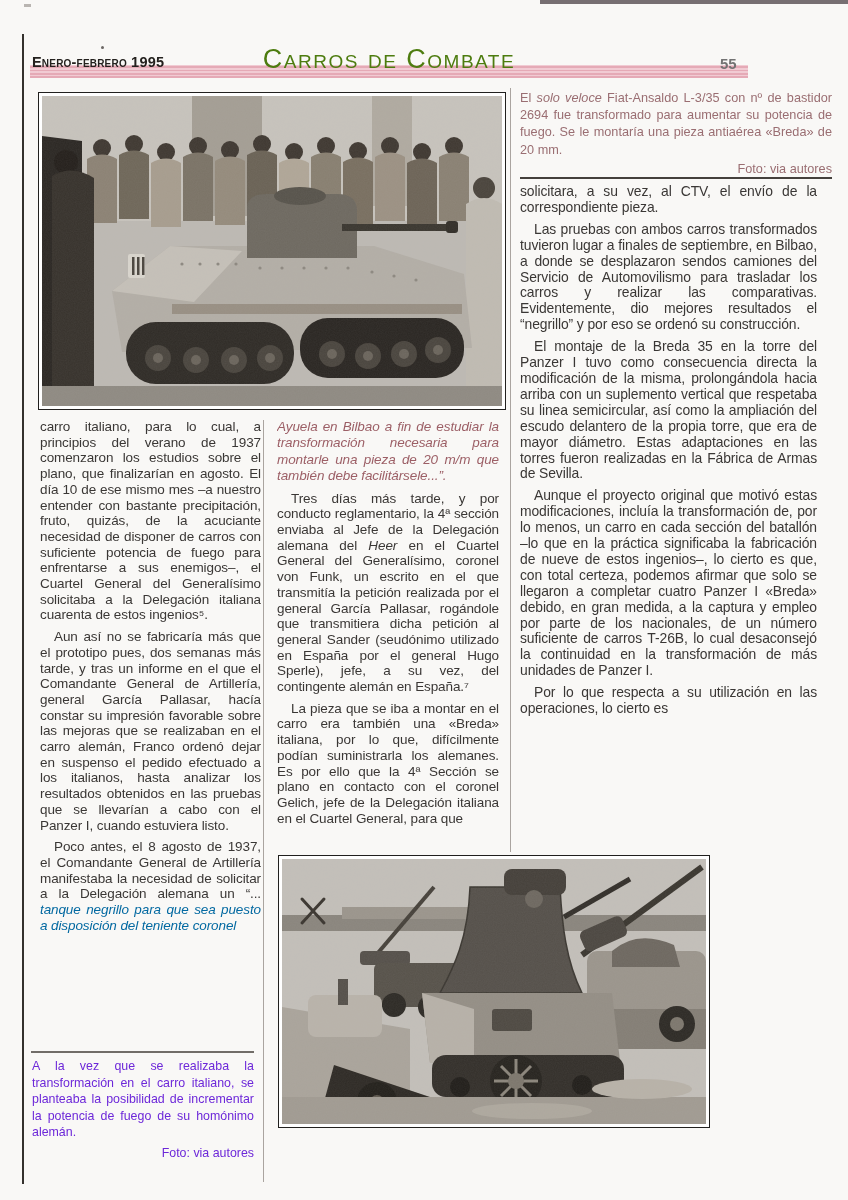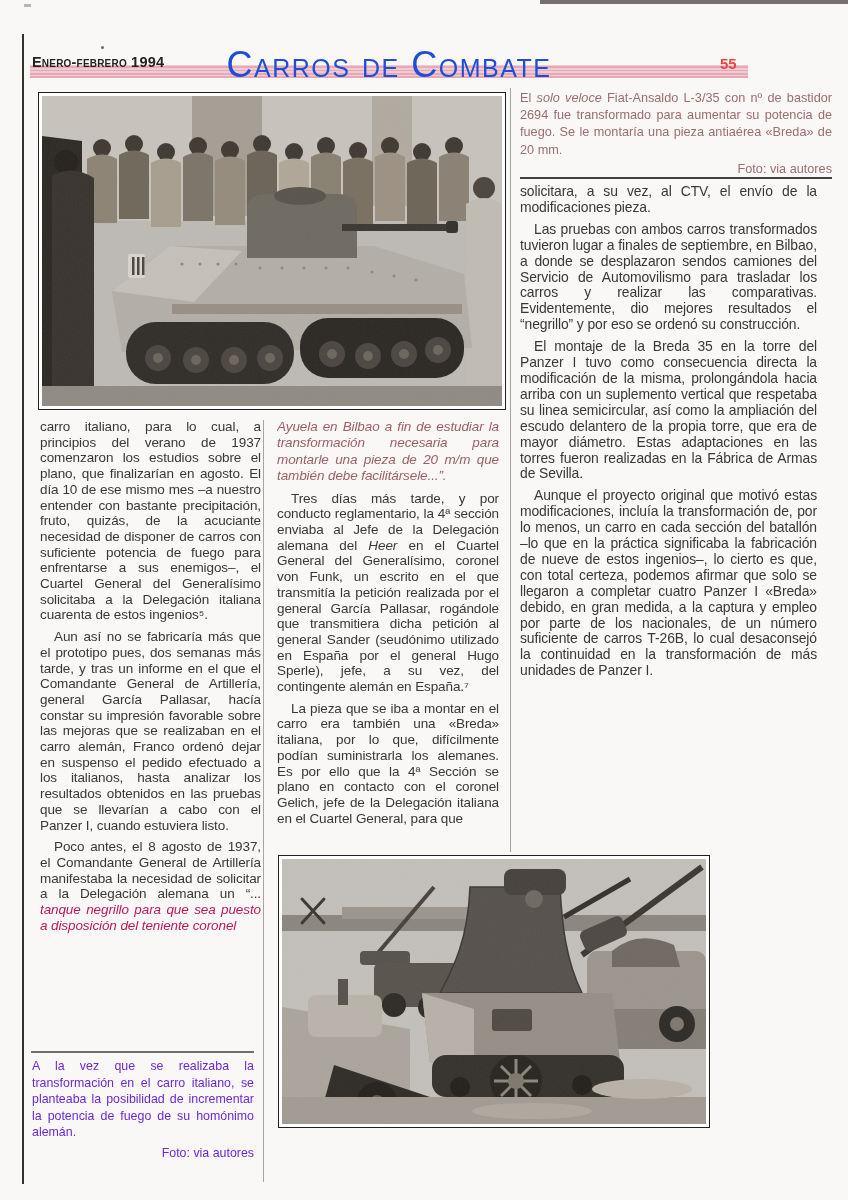--- a/index.html
+++ b/index.html
@@ -8,22 +8,22 @@
   
   .top-right-bar{position:absolute;left:540px;top:0;width:308px;height:4px;background:#40343a;opacity:.7;}
   .top-left-tick{position:absolute;left:24px;top:4px;width:7px;height:3px;background:#b9b5b1;}
   .small-dot{position:absolute;left:101px;top:46px;width:3px;height:3px;border-radius:50%;background:#6b6764;}
   .left-page-line{position:absolute;left:22px;top:34px;width:2px;height:1150px;background:#34312d;}
   .band{position:absolute;left:30px;top:65px;width:718px;height:13px;z-index:1;
         background:repeating-linear-gradient(0deg,#e5aab6 0 1.7px,#f1cbd3 1.7px 3.4px);}
   .issue{position:absolute;left:32px;top:54px;z-index:2;font-variant:small-caps;font-weight:bold;
          font-size:14.5px;letter-spacing:.2px;color:#24211e;}
   .title{position:absolute;left:30px;top:44px;width:718px;z-index:2;text-align:center;
-         font-variant:small-caps;font-size:36px;font-weight:500;letter-spacing:1.5px;color:#1d4ed8;}
-  .pagenum{position:absolute;left:720px;top:55px;z-index:2;font-size:15px;font-weight:bold;color:#ef4444;}
+         font-variant:small-caps;font-size:27px;font-weight:500;letter-spacing:1.5px;color:#4d7c0f;}
+  .pagenum{position:absolute;left:720px;top:55px;z-index:2;font-size:15px;font-weight:bold;color:#737373;}
   .vrule{position:absolute;width:1px;background:#aaa49f;}
   .vrule.a{left:263px;top:420px;height:762px;}
   .vrule.b{left:510px;top:88px;height:764px;}
   .hrule-caption{position:absolute;left:520px;top:177px;width:312px;height:2px;background:#44403c;}
   .hrule-footnote{position:absolute;left:31px;top:1051px;width:223px;height:2px;background:#716d68;}
   
   .photo{position:absolute;background:#fff;border:1px solid #21201e;padding:3px;box-sizing:border-box;}
   .photo svg{display:block;}
   .photo-top{left:38px;top:92px;width:468px;height:318px;}
   .photo-bottom{left:278px;top:855px;width:432px;height:273px;}
@@ -31,38 +31,38 @@
   .caption{position:absolute;left:520px;top:90px;width:312px;font-size:12.7px;line-height:17.2px;
            color:#9a6e72;text-align:justify;}
   .caption .credit{display:block;text-align:right;margin-top:2px;}
   .caption .ital{font-style:italic;}
   .col{position:absolute;text-align:justify;font-size:13.5px;line-height:15.7px;letter-spacing:-.1px;overflow:hidden;}
   .col p{margin:0 0 6px 0;text-indent:14px;}
   .col p.no-indent{text-indent:0;}
   .col-left{left:32px;top:419px;width:221px;height:630px;margin-left:8px;}
   .col-mid{left:277px;top:419px;width:222px;height:432px;}
   .col-right{left:520px;top:184px;width:297px;height:668px;font-size:13.9px;line-height:15.9px;}
-  .quote{font-style:italic;color:#be185d;}
+  .quote{font-style:italic;color:#0369a1;}
   .col-quote{font-style:italic;color:#9c5f66;margin:0 0 9px 0;text-align:justify;line-height:16.4px;}
   .footnote{position:absolute;left:32px;top:1058px;width:222px;font-size:12.4px;line-height:16.6px;
             color:#6d28d9;text-align:justify;}
   .footnote .credit{display:block;text-align:right;margin-top:4px;}
 </style>
 </head>
 <body>
 
 <div class="page">
 
   <div class="top-right-bar"></div>
   <div class="top-left-tick"></div>
   <div class="small-dot"></div>
   <div class="left-page-line"></div>
 
   <div class="band"></div>
-  <div class="issue">Enero-febrero 1994</div>
+  <div class="issue">Enero-febrero 1995</div>
   <div class="title">Carros de Combate</div>
   <div class="pagenum">55</div>
 
   <div class="vrule a"></div>
   <div class="vrule b"></div>
   <div class="hrule-caption"></div>
   <div class="hrule-footnote"></div>
 
   <div class="photo photo-top">
     <svg width="460" height="310" viewBox="0 0 460 310" aria-hidden="true">
@@ -172,24 +172,25 @@
     <span class="credit">Foto: via autores</span>
   </div>
 
   <div class="col col-mid">
     <p class="col-quote no-indent">Ayuela en Bilbao a fin de estudiar la transformación necesaria para montarle una pieza de 20 m/m que también debe facilitársele...”.</p>
     <p><span>Tres días más tarde, y por conducto reglamentario, la 4ª sección enviaba al Jefe de la Delegación alemana del </span><i>Heer</i><span> en el Cuartel General del Generalísimo, coronel von Funk, un escrito en el que transmitía la petición realizada por el general García Pallasar, rogándole que transmitiera dicha petición al general Sander (seudónimo utilizado en España por el general Hugo Sperle), jefe, a su vez, del contingente alemán en España.⁷</span></p>
     <p>La pieza que se iba a montar en el carro era también una «Breda» italiana, por lo que, difícilmente podían suministrarla los alemanes. Es por ello que la 4ª Sección se plano en contacto con el coronel Gelich, jefe de la Delegación italiana en el Cuartel General, para que</p>
   </div>
 
   <div class="col col-right">
-    <p class="no-indent">solicitara, a su vez, al CTV, el envío de la modificaciones pieza.</p>
+    <p class="no-indent">solicitara, a su vez, al CTV, el envío de la correspondiente pieza.</p>
     <p>Las pruebas con ambos carros transformados tuvieron lugar a finales de septiembre, en Bilbao, a donde se desplazaron sendos camiones del Servicio de Automovilismo para trasladar los carros y realizar las comparativas. Evidentemente, dio mejores resultados el “negrillo” y por eso se ordenó su construcción.</p>
     <p>El montaje de la Breda 35 en la torre del Panzer I tuvo como consecuencia directa la modificación de la misma, prolongándola hacia arriba con un suplemento vertical que respetaba su linea semicircular, así como la ampliación del escudo delantero de la propia torre, que era de mayor diámetro. Estas adaptaciones en las torres fueron realizadas en la Fábrica de Armas de Sevilla.</p>
     <p>Aunque el proyecto original que motivó estas modificaciones, incluía la transformación de, por lo menos, un carro en cada sección del batallón –lo que en la práctica significaba la fabricación de nueve de estos ingenios–, lo cierto es que, con total certeza, podemos afirmar que solo se llegaron a completar cuatro Panzer I «Breda» debido, en gran medida, a la captura y empleo por parte de los nacionales, de un número suficiente de carros T-26B, lo cual desaconsejó la continuidad en la transformación de más unidades de Panzer I.</p>
+    <p>Por lo que respecta a su utilización en las operaciones, lo cierto es</p>
   </div>
 
   <div class="photo photo-bottom">
     <svg width="424" height="265" viewBox="0 0 424 265" aria-hidden="true">
       <rect width="424" height="265" fill="#c3bfb9"></rect>
       <rect y="56" width="424" height="16" fill="#8a857d"></rect>
       <rect x="60" y="48" width="130" height="12" fill="#9b958c"></rect>
 
       <g stroke="#3a352f" stroke-width="3" stroke-linecap="round">
         <line x1="20" y1="40" x2="42" y2="64"></line>

